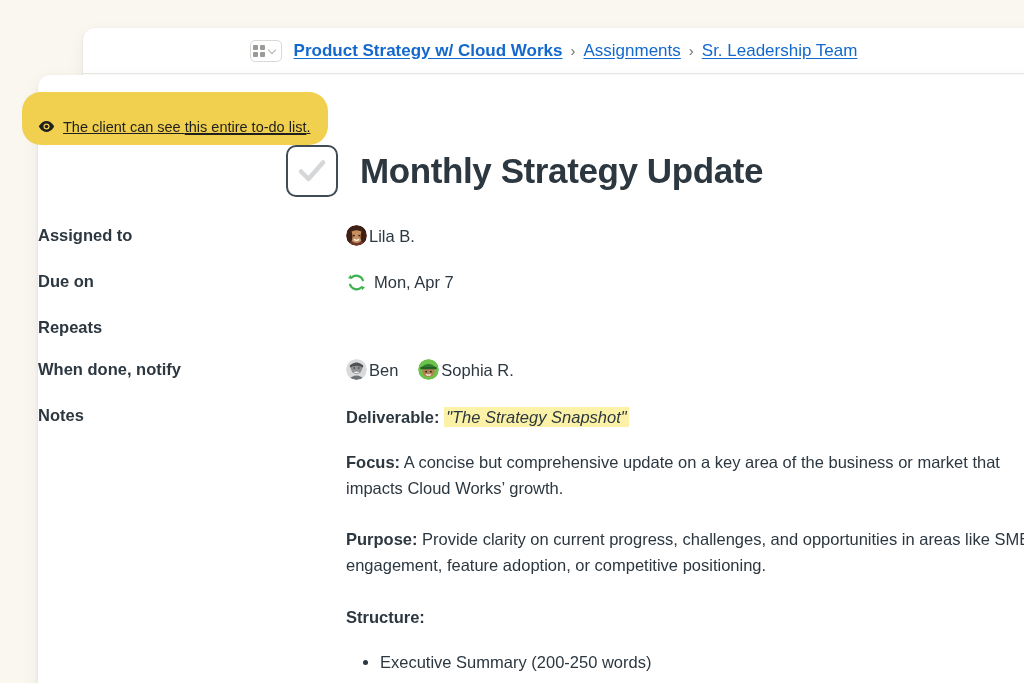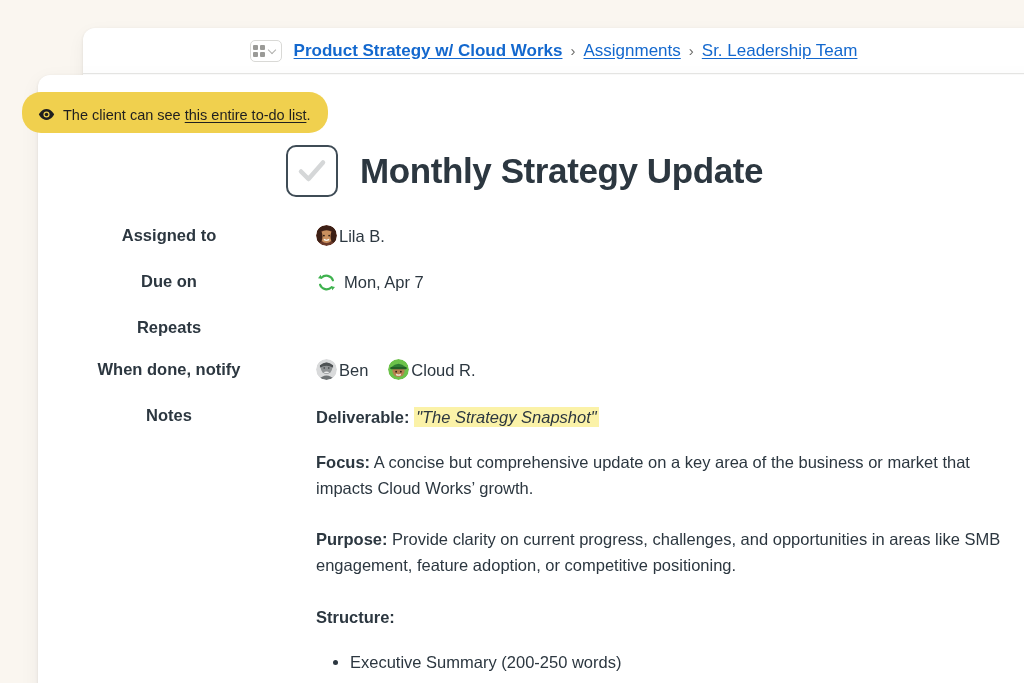--- a/index.html
+++ b/index.html
@@ -128,27 +128,28 @@
 
   
   .vis-pill {
     position: absolute;
     left: 22px;
     top: 92px;
     height: 37px;
     display: flex;
     align-items: center;
     gap: 8px;
-    padding: 4px 18px 0 16px;
+    padding: 16px 18px 0 16px;
     background: #f0d04e;
     border-radius: 19px;
     font-size: 14.5px;
     color: #1f1f1f;
     z-index: 5;
     cursor: pointer;
+    text-decoration: underline;
   }
   .eye-icon { display: block; }
   .vis-link {
     text-decoration: underline;
     text-underline-offset: 2px;
     cursor: pointer;
   }
 
   
   .content {
@@ -189,23 +190,23 @@
 
   .meta {
     margin-top: 28px;
   }
   .meta-row {
     display: flex;
     align-items: flex-start;
     margin-bottom: 22px;
   }
   .meta-label {
-    width: 278px;
+    width: 308px;
     flex: none;
-    text-align: center;
+    text-align: left;
     padding-right: 16px;
     box-sizing: border-box;
     font-size: 16.5px;
     font-weight: 700;
     color: #2c3740;
     padding-top: 1px;
   }
   .meta-value {
     font-size: 16.5px;
     color: #2c3740;
@@ -376,21 +377,21 @@
               <g clip-path="url(#c3)">
                 <rect width="24" height="24" fill="#6cc24a"></rect>
                 <circle cx="12" cy="13.5" r="7" fill="#b5804f"></circle>
                 <path d="M3.5 9.5 Q12 1.5 20.5 9.5 L20.5 11.5 L3.5 11.5 Z" fill="#2f7d32"></path>
                 <rect x="2.5" y="9.2" width="19" height="2.6" rx="1.3" fill="#245f26"></rect>
                 <circle cx="9.3" cy="14.5" r="1" fill="#2b1a12"></circle>
                 <circle cx="14.7" cy="14.5" r="1" fill="#2b1a12"></circle>
                 <path d="M9.3 17.6 Q12 19.4 14.7 17.6" stroke="#f2ece4" stroke-width="1.5" fill="none"></path>
               </g>
             </svg>
-            <span>Cloud R.</span>
+            <span>Sophia R.</span>
           </span>
 
         </div>
       </div>
 
       <div class="meta-row">
         <div class="meta-label">Notes</div>
         <div class="meta-value block">
           <div class="notes-body">
 

